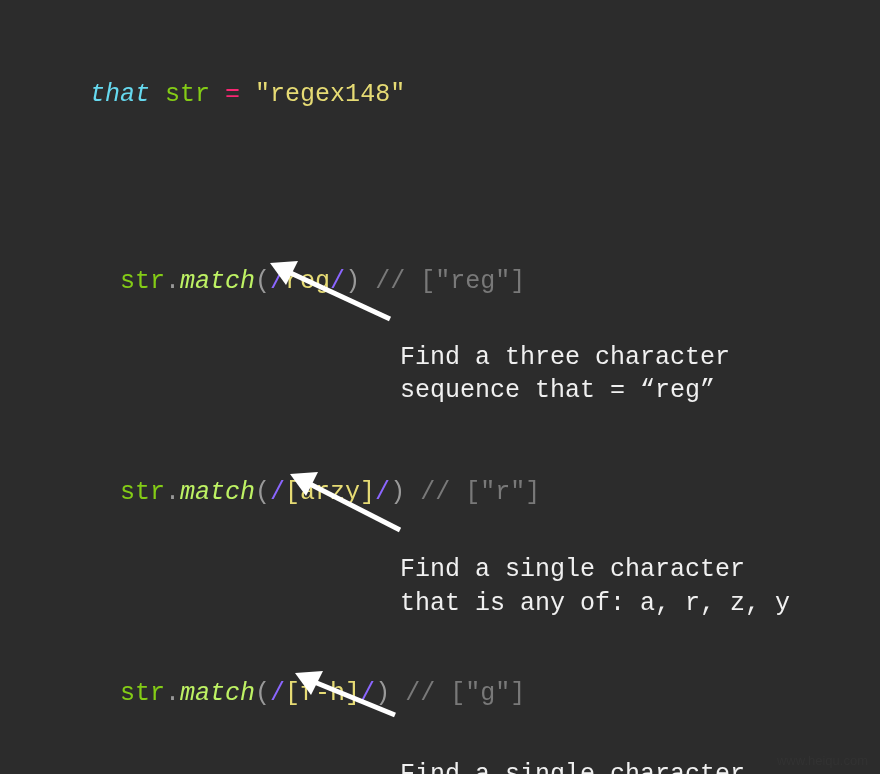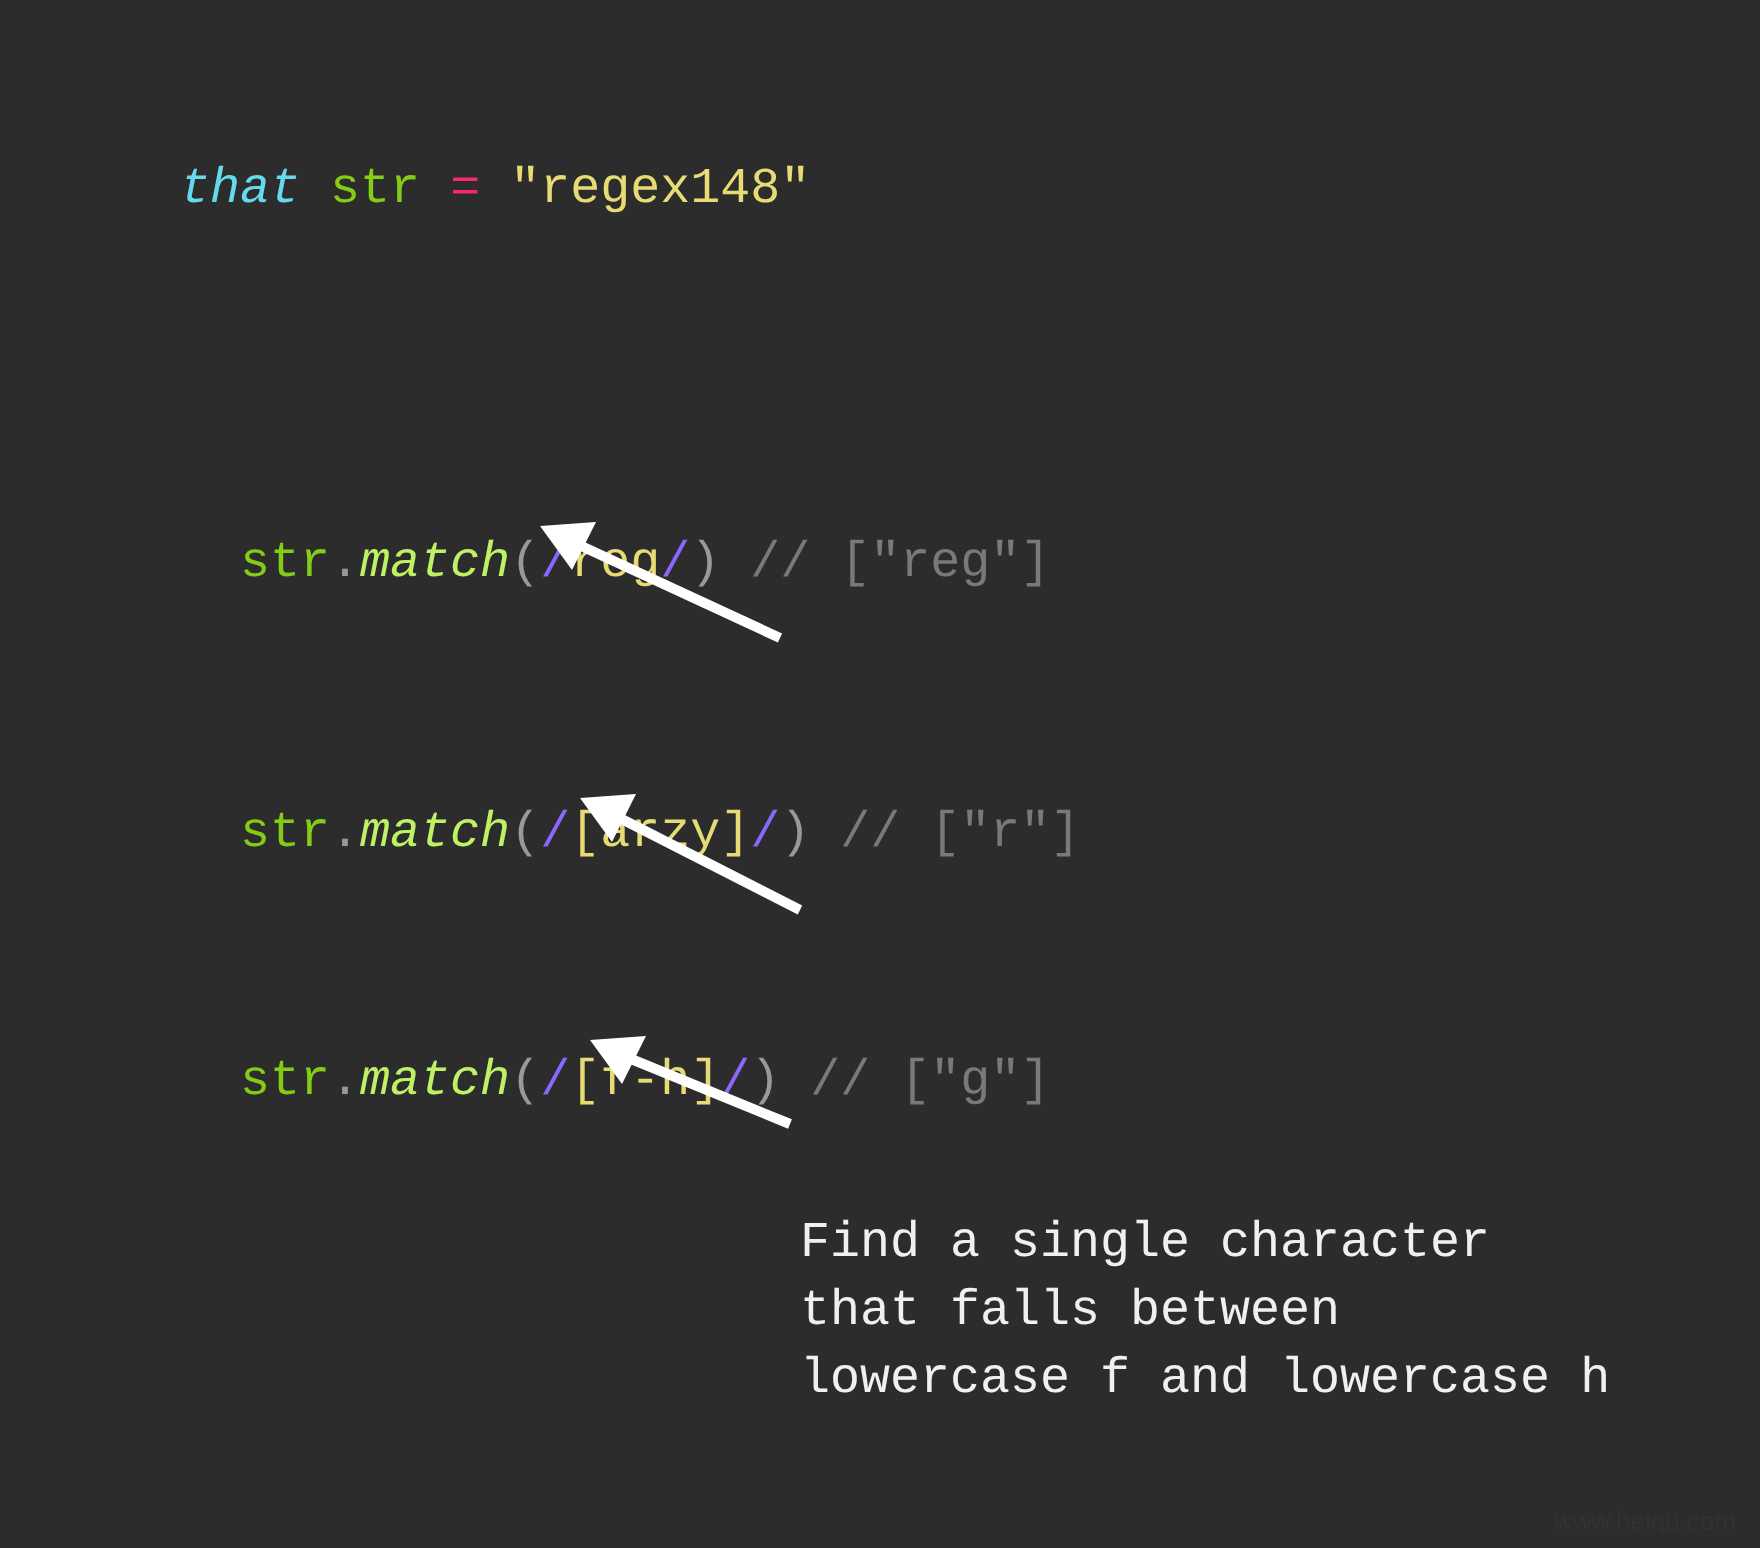--- a/index.html
+++ b/index.html
@@ -84,30 +84,34 @@
   </div>
 
   <div class="sec" id="sec1">
     <div class="code-line">
       <span class="ident">str</span><span class="punct">.</span><span class="func">match</span><span class="punct">(</span><span class="regex-slash">/</span><span class="regex-body">reg</span><span class="regex-slash">/</span><span class="punct">)</span><span> </span><span class="comment">// ["reg"]</span>
     </div>
     <svg class="arrow" style="left:230px; top:26px;" width="140" height="70" viewBox="0 0 140 70">
       <line x1="130" y1="62" x2="22" y2="12" stroke="white" stroke-width="5"></line>
       <polygon points="10,6 38,4 26,28" fill="white"></polygon>
     </svg>
+    <div class="explain">Find a three character
+sequence that = “reg”</div>
   </div>
 
   <div class="sec" id="sec2">
     <div class="code-line">
       <span class="ident">str</span><span class="punct">.</span><span class="func">match</span><span class="punct">(</span><span class="regex-slash">/</span><span class="regex-body">[arzy]</span><span class="regex-slash">/</span><span class="punct">)</span><span> </span><span class="comment">// ["r"]</span>
     </div>
     <svg class="arrow" style="left:250px; top:26px;" width="130" height="70" viewBox="0 0 130 70">
       <line x1="120" y1="62" x2="22" y2="12" stroke="white" stroke-width="5"></line>
       <polygon points="10,6 38,4 26,28" fill="white"></polygon>
     </svg>
+    <div class="explain">Find a single character
+that is any of: a, r, z, y</div>
   </div>
 
   <div class="sec" id="sec3">
     <div class="code-line">
       <span class="ident">str</span><span class="punct">.</span><span class="func">match</span><span class="punct">(</span><span class="regex-slash">/</span><span class="regex-body">[f-h]</span><span class="regex-slash">/</span><span class="punct">)</span><span> </span><span class="comment">// ["g"]</span>
     </div>
     <svg class="arrow" style="left:255px; top:24px;" width="120" height="56" viewBox="0 0 120 56">
       <line x1="110" y1="48" x2="22" y2="12" stroke="white" stroke-width="5"></line>
       <polygon points="10,6 38,4 26,28" fill="white"></polygon>
     </svg>

